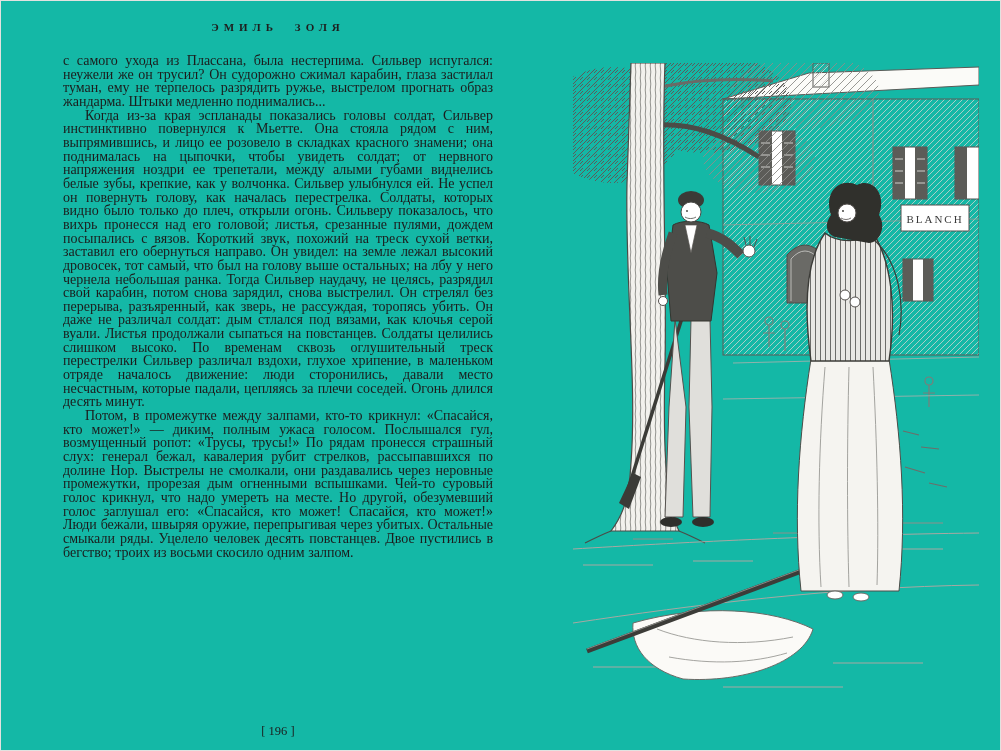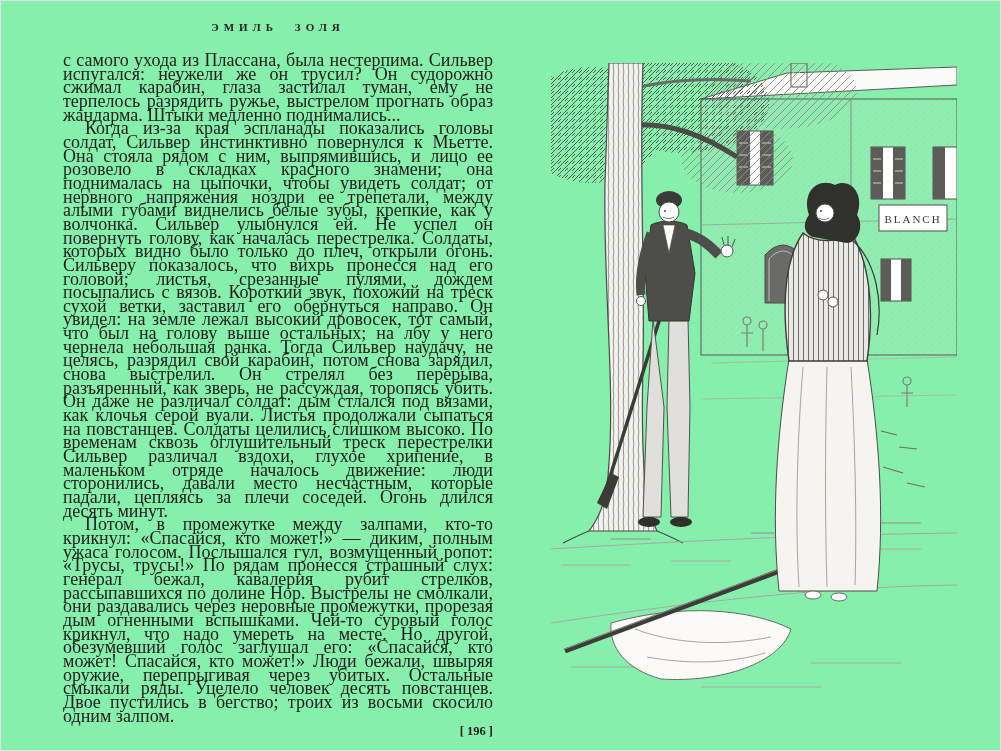--- a/index.html
+++ b/index.html
@@ -4,61 +4,61 @@
 <style>
   html, body { margin: 0; padding: 0; }
   body {
     width: 1001px; height: 751px;
     background: #f4f4f2;
     font-family: "Liberation Serif", serif;
   }
   .spread {
     position: relative;
     width: 999px; height: 749px;
-    background: #86efac;
+    background: #14b8a6;
     border: 1px solid #e2e2e0;
     box-sizing: content-box;
     overflow: hidden;
   }
   
   .left-page {
     position: absolute;
     left: 62px; top: 20px;
     width: 430px;
   }
   .running-head {
     text-align: center;
     font-size: 11px;
     font-weight: 700;
     letter-spacing: 5px;
     word-spacing: 9px;
     color: #1e1e1e;
     margin-bottom: 21px;
   }
   .text-block {
-    font-size: 18px;
+    font-size: 14px;
     line-height: 13.65px;
     text-align: justify;
     color: #1c1c1c;
   }
   .para { margin: 0; text-indent: 22px; }
   .para.first { text-indent: 0; }
   .page-footer {
     position: absolute;
     left: 62px; top: 723px;
     width: 430px;
-    text-align: right;
+    text-align: center;
     font-size: 12.5px;
-    font-weight: 700;
+    font-weight: 400;
     color: #1c1c1c;
   }
   
   .illustration {
     position: absolute;
-    left: 550px; top: 62px;
+    left: 572px; top: 62px;
     width: 406px; height: 628px;
   }
   .illustration svg { display: block; width: 100%; height: 100%; }
   .sign-text {
     font-family: "Liberation Serif", serif;
     font-size: 11px;
     letter-spacing: 2px;
     fill: #3a3a3a;
   }
 </style>

